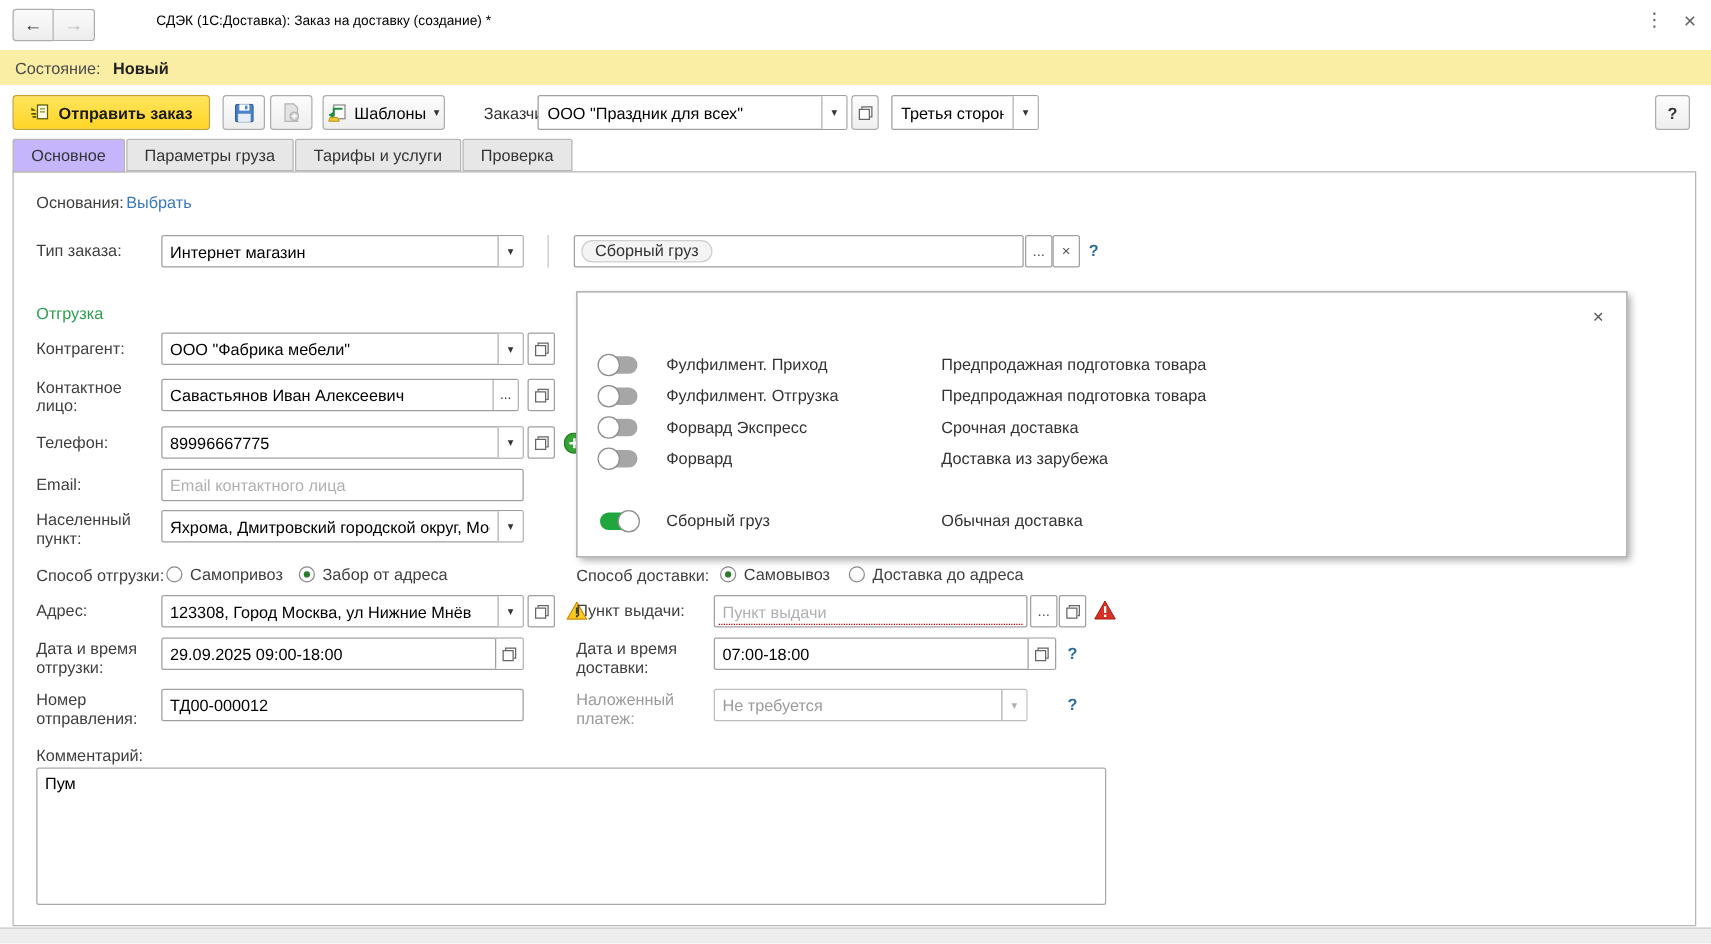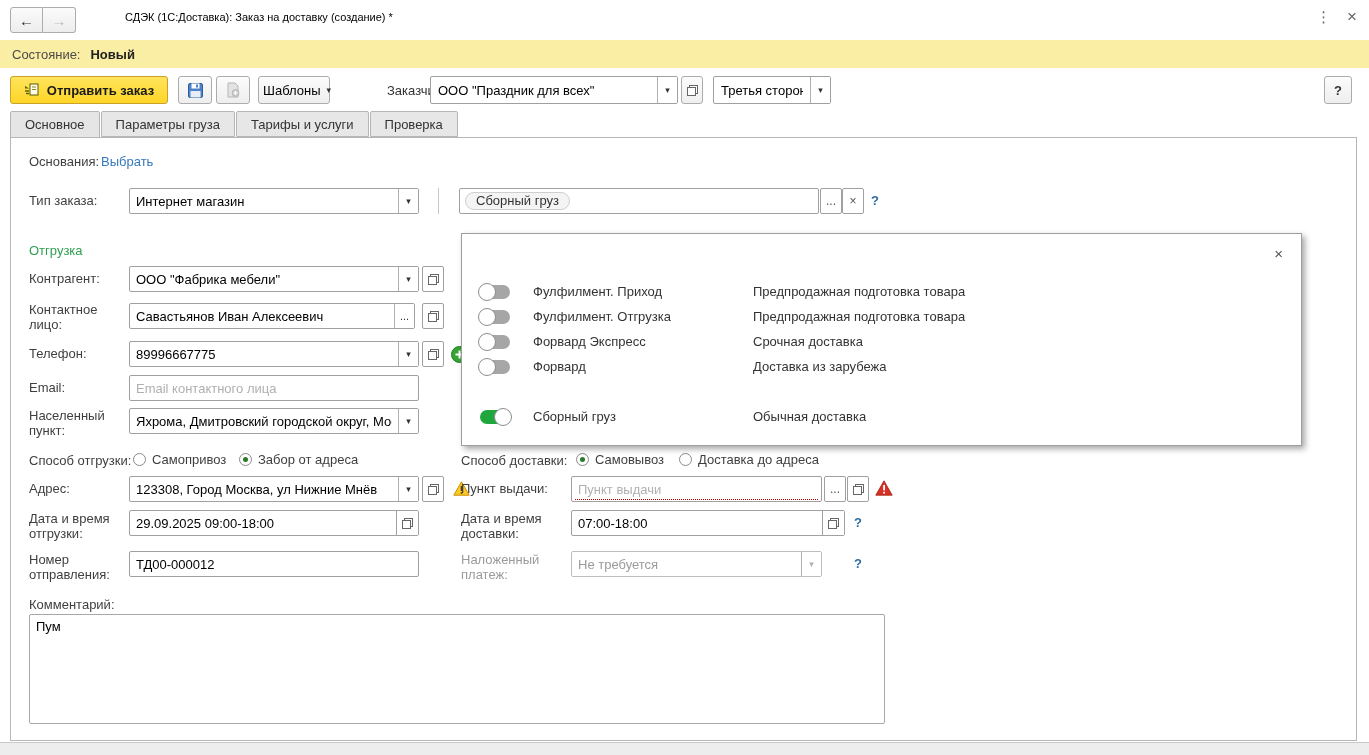--- a/index.html
+++ b/index.html
@@ -43,21 +43,21 @@
             background:linear-gradient(#FCFCFC,#EFEFEF); display:flex; align-items:center; justify-content:center; cursor:pointer; }
   .open-icon { position:relative; width:11px; height:11px; display:inline-block; }
   .open-icon::before { content:""; position:absolute; right:0; top:0; width:7px; height:7px; border:1px solid #666; background:#fff; }
   .open-icon::after  { content:""; position:absolute; left:0; bottom:0; width:7px; height:7px; border:1px solid #666; background:#fff; }
   .help-btn { left:1324px; width:28px; font-weight:bold; color:#333; }
 
   
   .tabbar { position:absolute; left:10px; top:111px; height:27px; display:flex; z-index:3; }
   .tab { height:26px; line-height:25px; padding:0 14px; border:1px solid #B6B6B6; background:#E7E7E7;
          margin-right:1px; color:#333; cursor:pointer; border-radius:2px 2px 0 0; }
-  .tab.active { background:#e5e5e5; height:27px; font-weight:normal; cursor:default; }
+  .tab.active { background:#c4b5fd; height:27px; font-weight:normal; cursor:default; }
 
   
   .content { position:absolute; left:10px; top:137px; width:1347px; height:604px; border:1px solid #B6B6B6;
              background:#fff; }
   .flabel { position:absolute; color:#3F3F3F; line-height:15px; }
   .flabel.dis { color:#9B9B9B; }
   .link { color:#3879BD; cursor:pointer; text-decoration:none; }
   .section-title { position:absolute; color:#2E9E4F; }
 
   .field { position:absolute; display:flex; height:26px; border:1px solid #A0A0A0; border-radius:2px; background:#fff;justify-content:center; }
@@ -151,21 +151,21 @@
 
     <button class="tbtn disabled" style="left:216px;width:34px;">
       <svg class="icon-svg" width="14" height="16" viewBox="0 0 14 16">
         <path d="M2 1 H9 L12 4 V15 H2 Z" fill="#E3E3E3" stroke="#B5B5B5"></path>
         <circle cx="9.5" cy="11" r="3.4" fill="#CFCFCF" stroke="#B5B5B5"></circle>
         <line x1="9.5" y1="9" x2="9.5" y2="13" stroke="#FFF" stroke-width="1.2"></line>
         <line x1="7.5" y1="11" x2="11.5" y2="11" stroke="#FFF" stroke-width="1.2"></line>
       </svg>
     </button>
 
-    <button class="tbtn" style="left:258px;width:72px;gap:6px;">
+    <button class="tbtn" style="left:258px;width:98px;gap:6px;">
       <svg class="icon-svg" width="15" height="15" viewBox="0 0 15 15">
         <rect x="5" y="1" width="9" height="11" fill="#FFF" stroke="#8A8A8A"></rect>
         <path d="M12 4 L5 4 L5 9 L1.5 9" fill="none" stroke="#1E8E3E" stroke-width="1.6"></path>
         <path d="M4.5 6.5 L1 9 L4.5 11.5 Z" fill="#1E8E3E"></path>
         <path d="M2 11 L8 11 L9.5 14 L1 14 Z" fill="#F0C830" stroke="#B89410" stroke-width="0.8"></path>
       </svg>
       <span>Шаблоны</span>
       <span style="font-size:9px;color:#333;">▾</span>
     </button>
 

